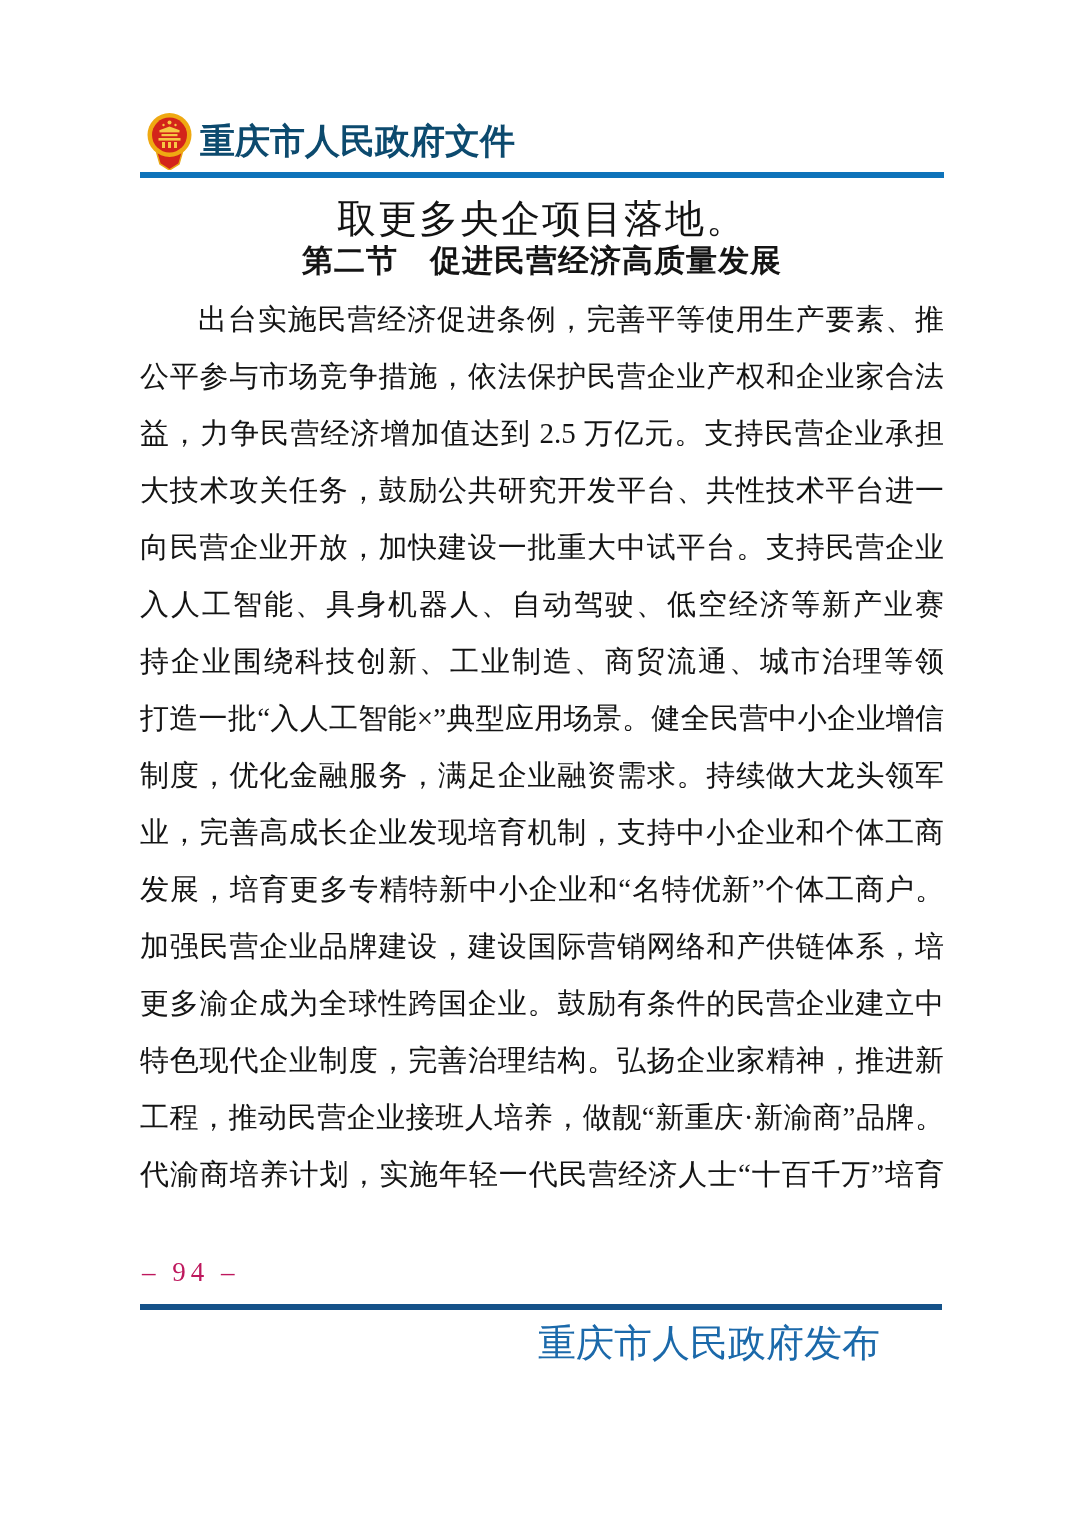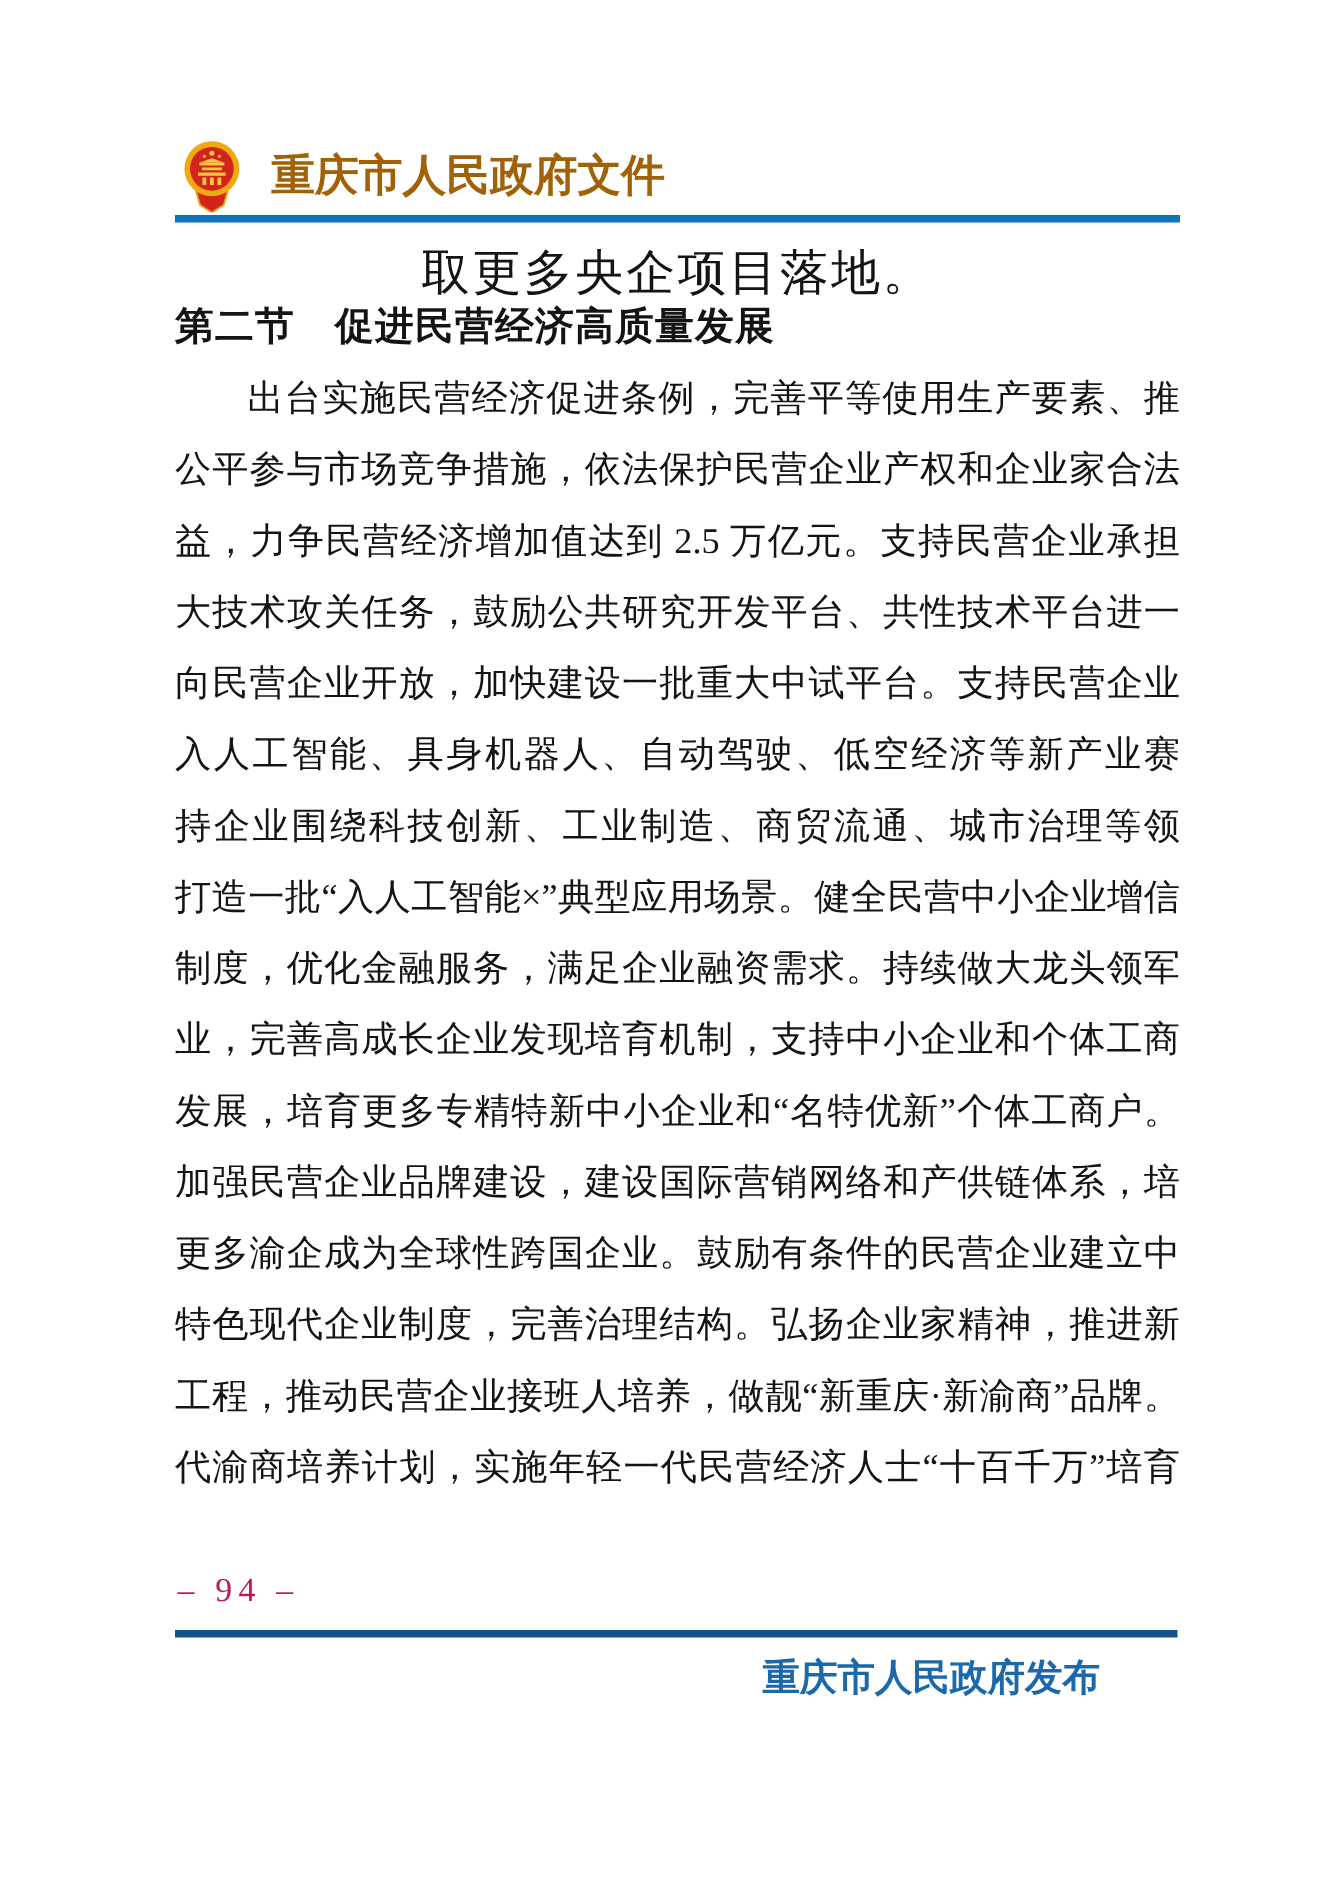--- a/index.html
+++ b/index.html
@@ -21,23 +21,23 @@
     top: 112px;
     display: flex;
     align-items: center;
   }
   .emblem { width: 47px; height: 58px; display: inline-block; }
   .emblem svg { width: 47px; height: 58px; display: block; }
   .doc-title {
     font-family: "Liberation Sans", sans-serif;
     font-weight: bold;
     font-size: 35px;
-    color: #a16207;
+    color: #0c4a6e;
     line-height: 58px;
-    margin-left: 24px;
+    margin-left: 7px;
     white-space: nowrap;
   }
   .header-rule {
     position: absolute;
     left: 140px;
     top: 172px;
     width: 804px;
     height: 6px;
     background: #0e73ba;
   }
@@ -52,20 +52,21 @@
     line-height: 57px;
     letter-spacing: 2px;
     white-space: nowrap;
     text-align: center;
   }
   .section-heading {
     position: absolute;
     left: 140px;
     top: 232px;
     width: 804px;
+    text-align: center;
     font-size: 31px;
     font-weight: 600;
     line-height: 57px;
     letter-spacing: 1px;
   }
   .paragraph {
     position: absolute;
     left: 140px;
     top: 291px;
     width: 804px;
@@ -97,22 +98,22 @@
     top: 1304px;
     width: 802px;
     height: 6px;
     background: #155289;
   }
   .publisher {
     position: absolute;
     right: 194px;
     top: 1320px;
     font-family: "Liberation Sans", sans-serif;
-    font-weight: bold;
-    font-size: 30px;
+    font-weight: normal;
+    font-size: 38px;
     line-height: 46px;
     color: #1b69aa;
     white-space: nowrap;
   }
 </style>
 </head>
 <body>
 
 <div class="page">
 

